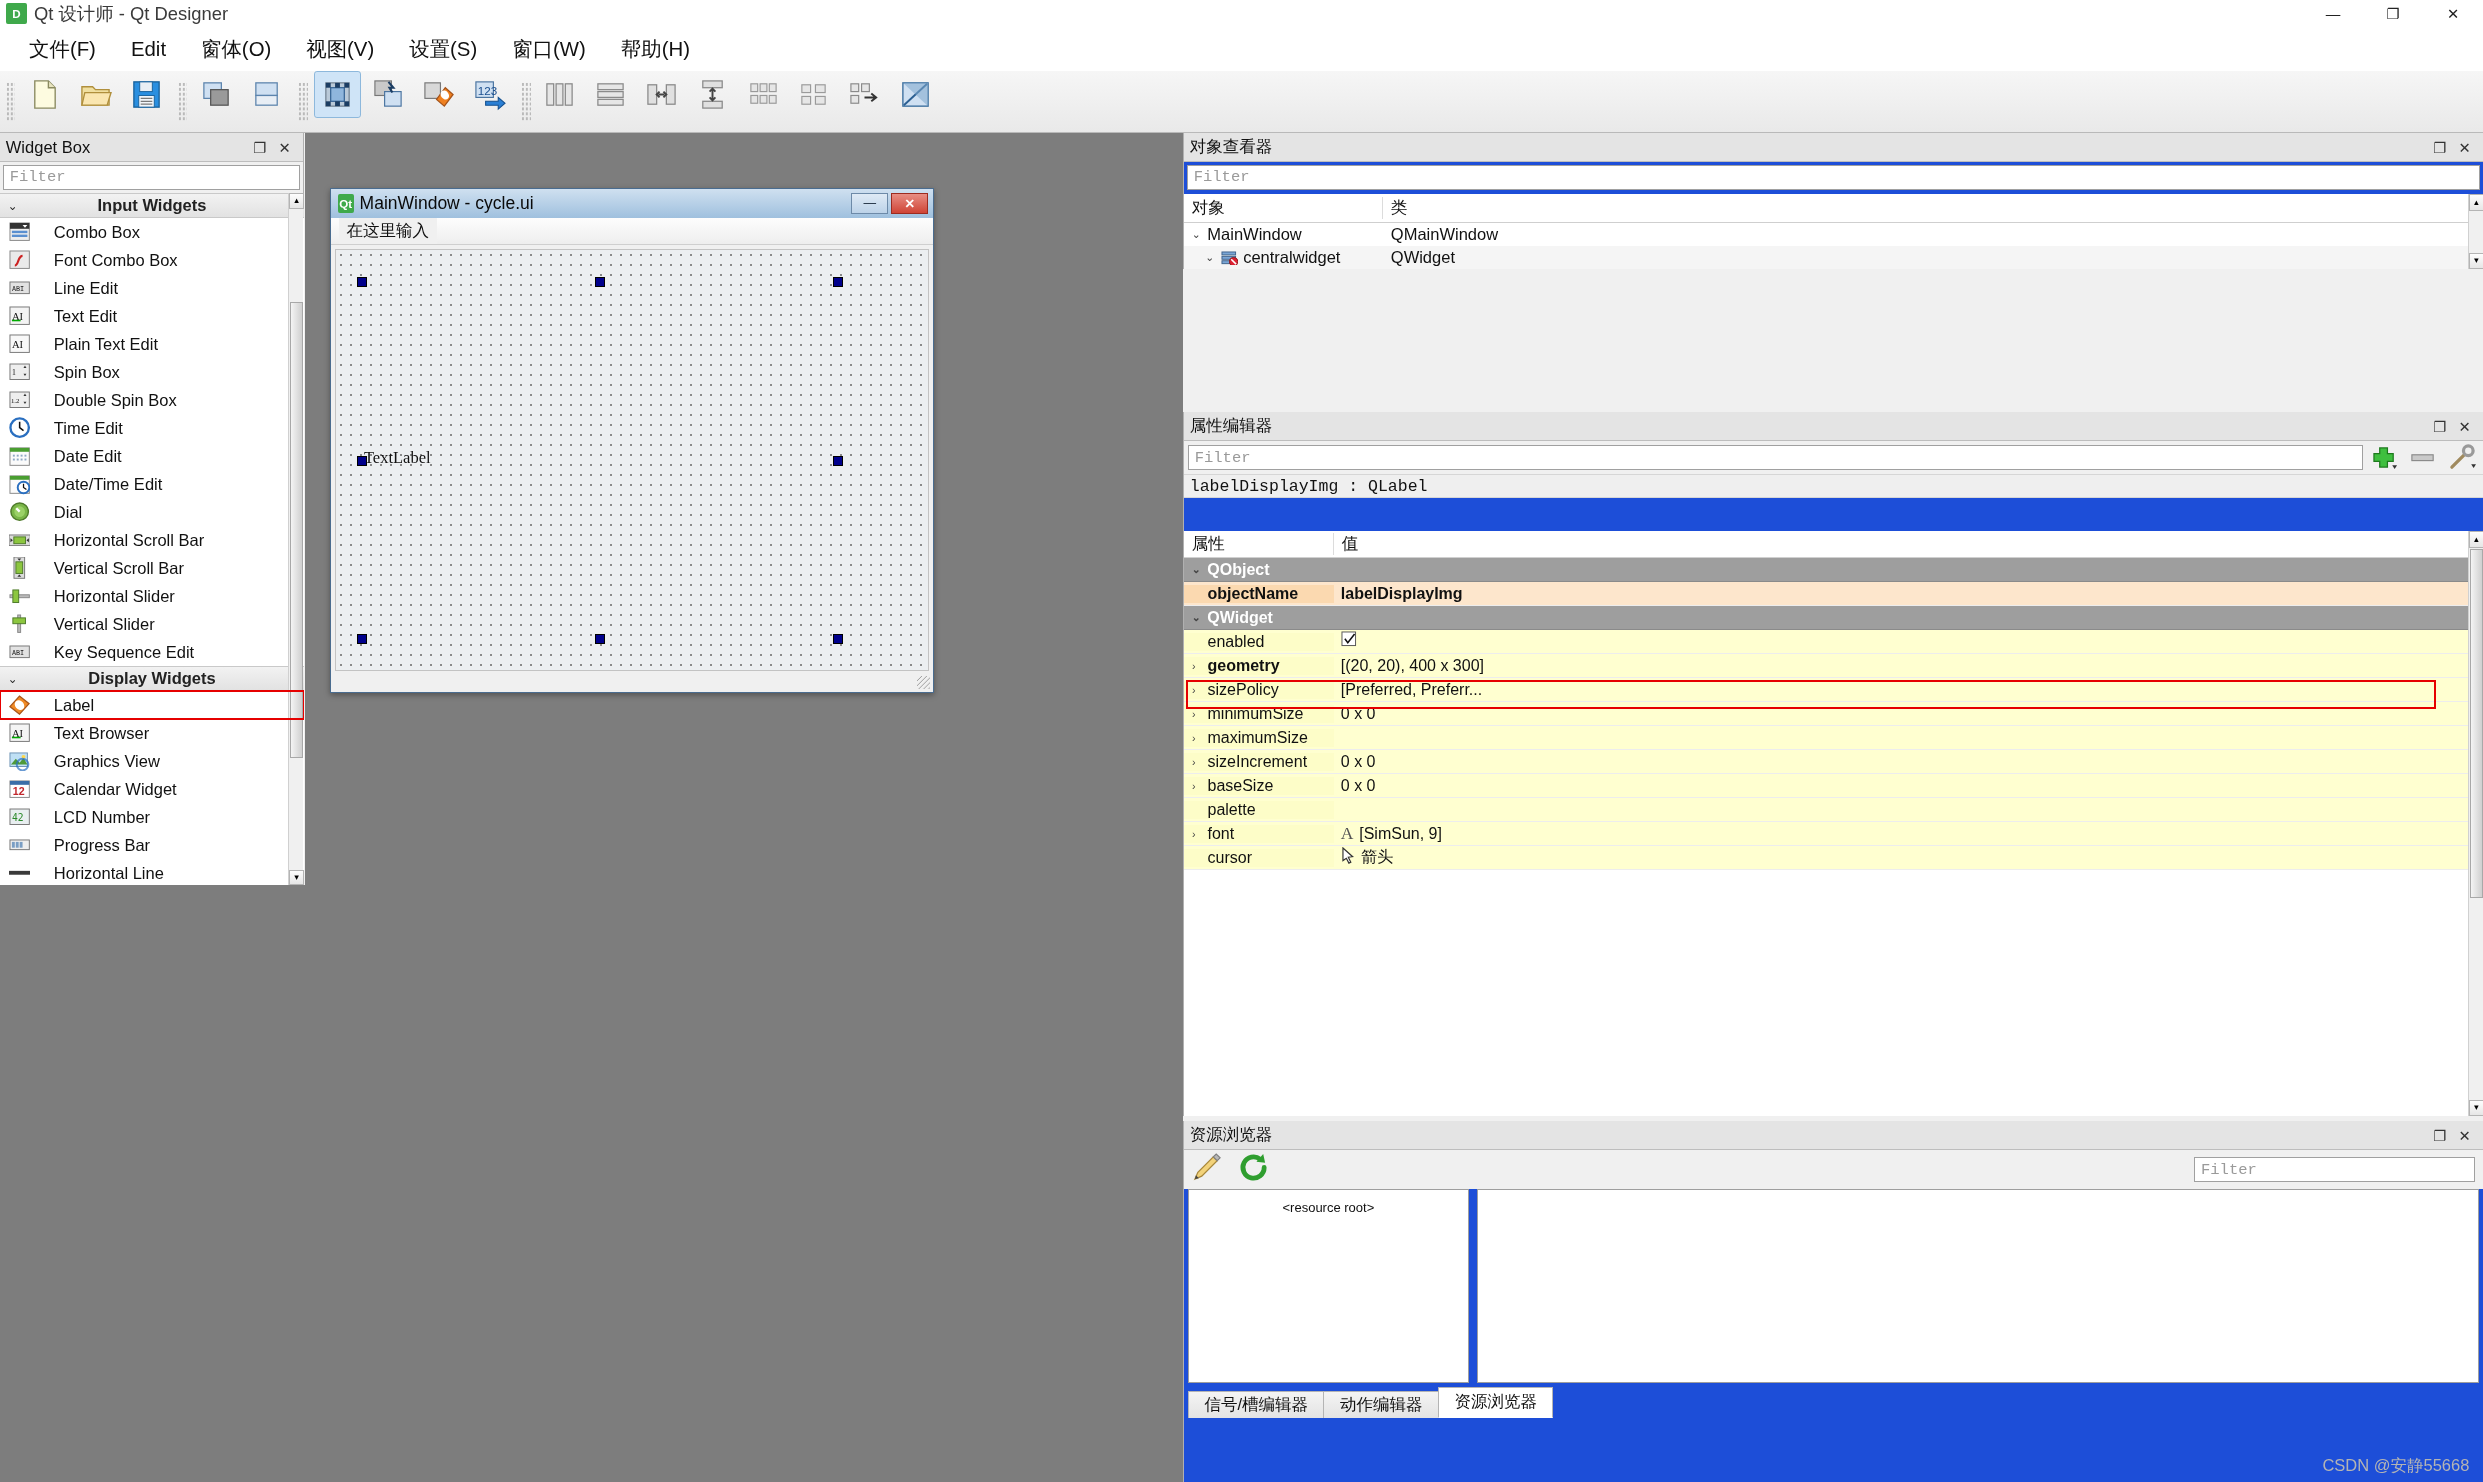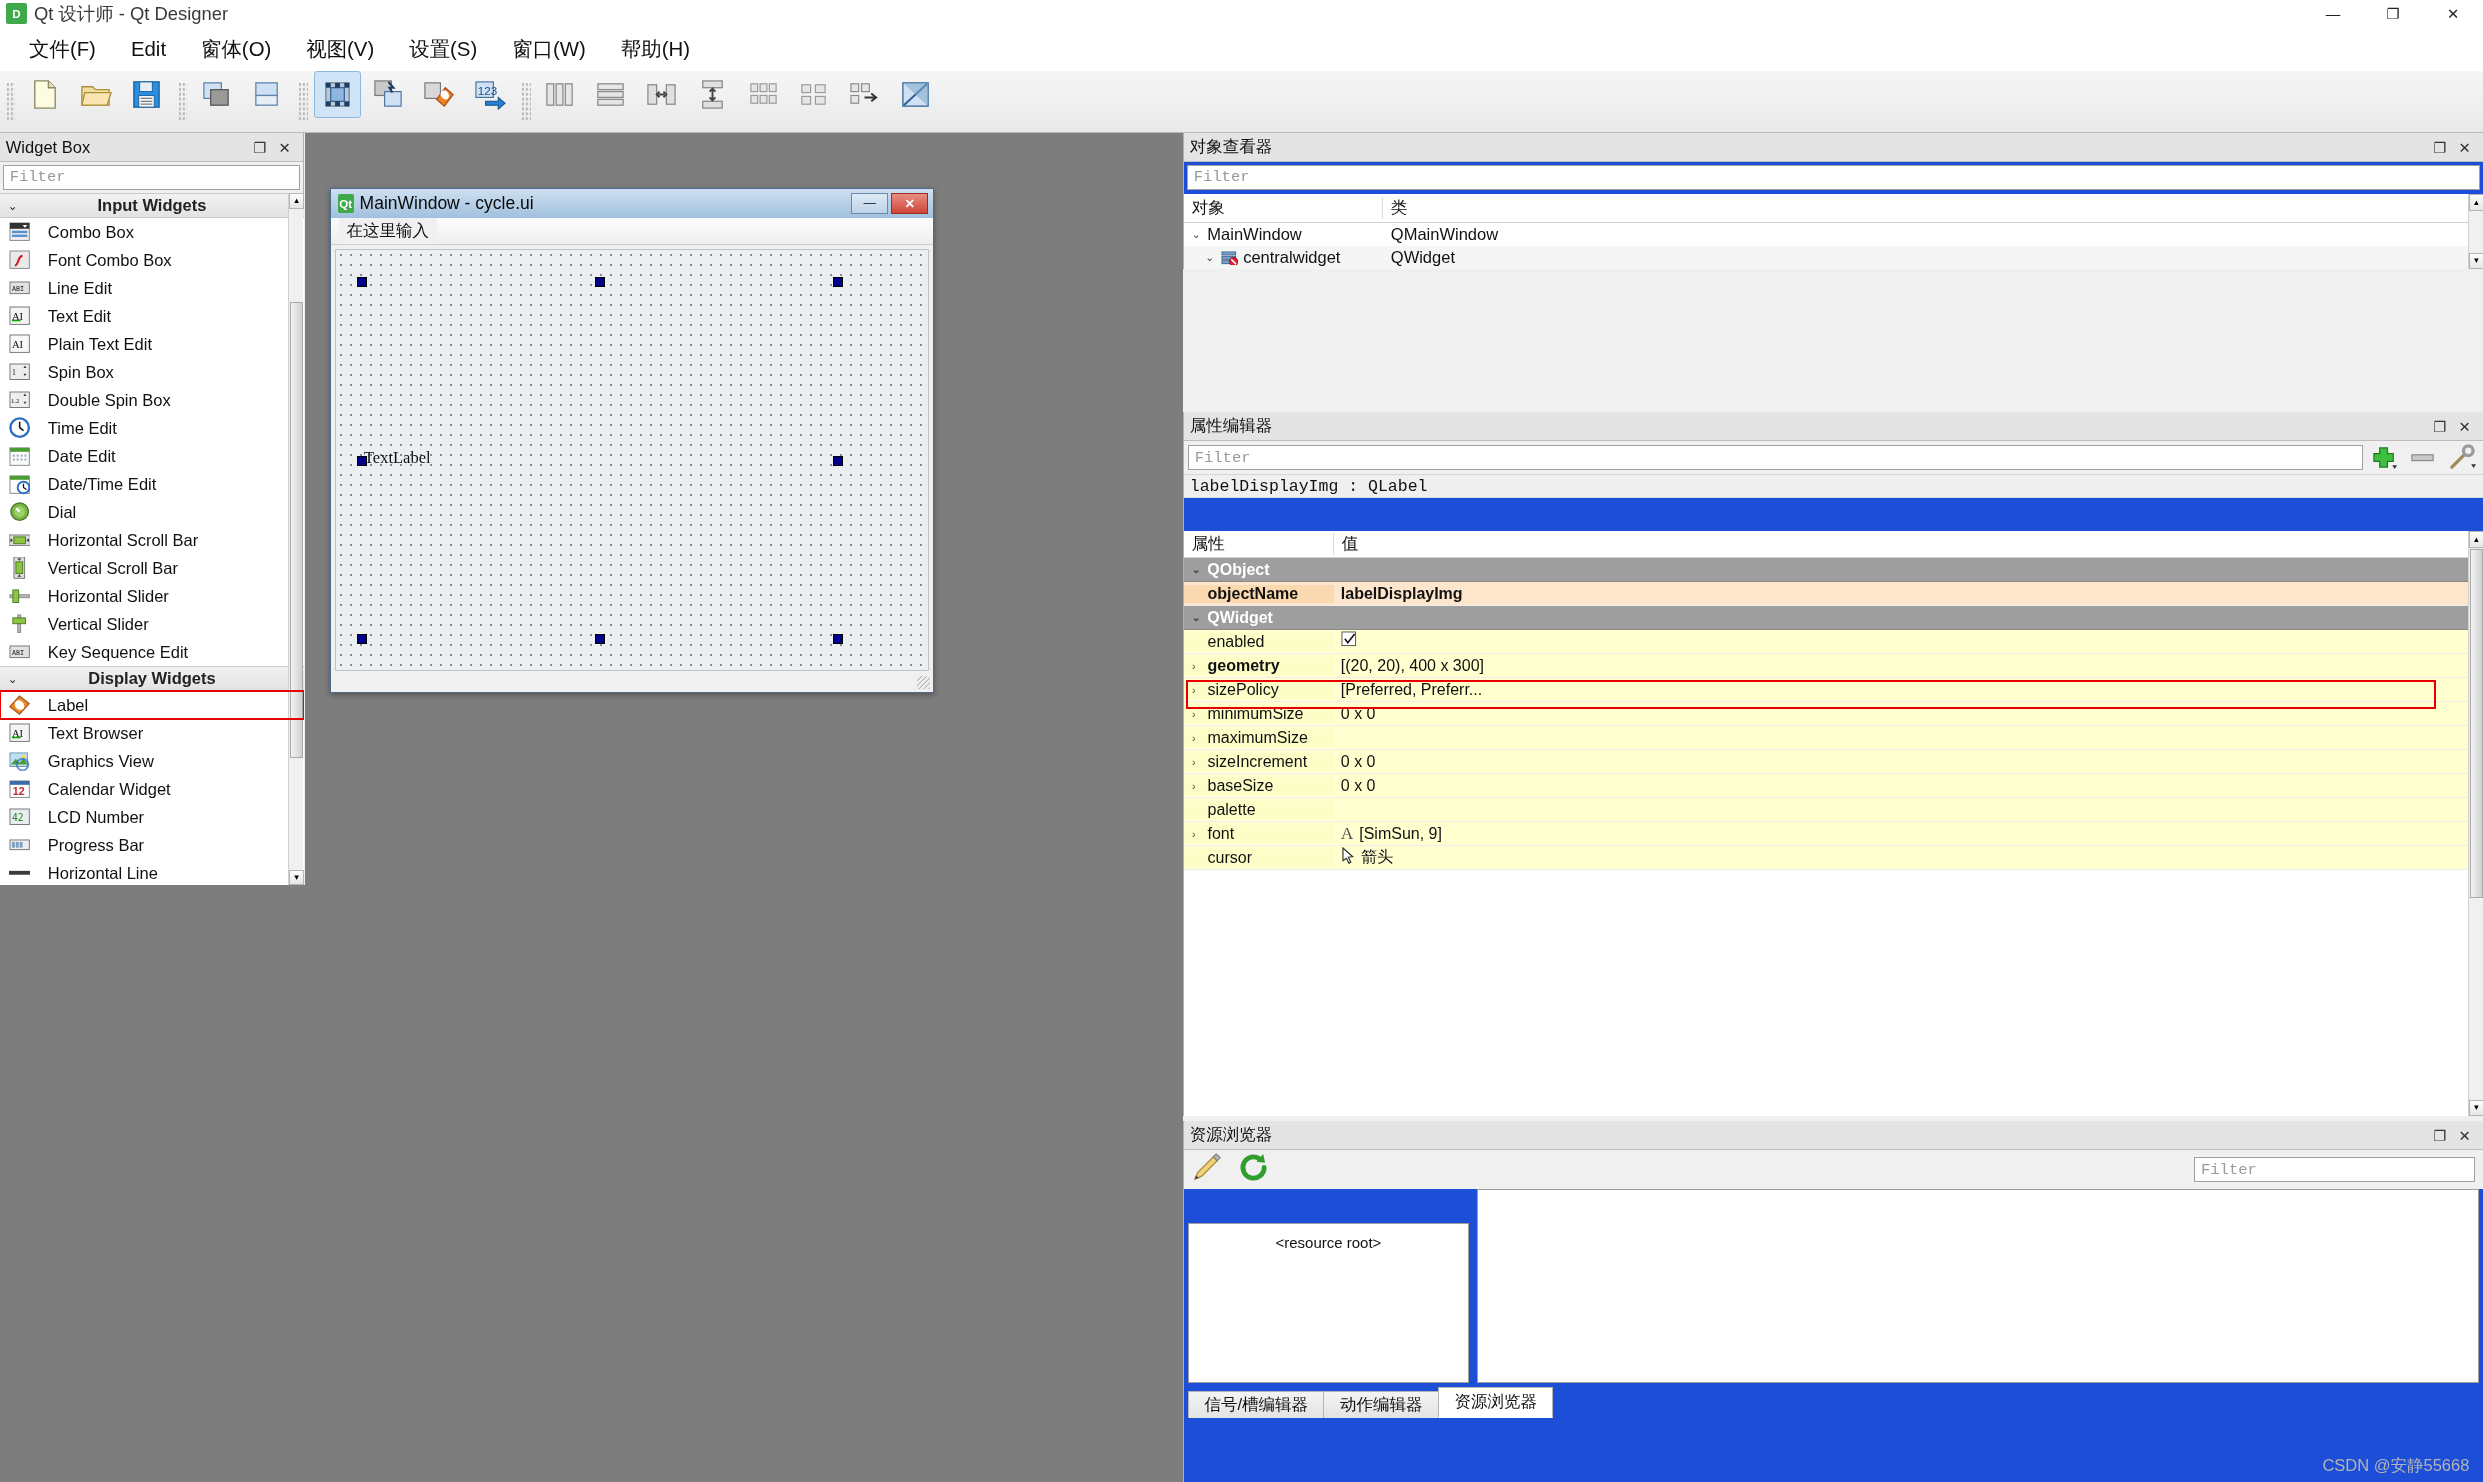--- a/index.html
+++ b/index.html
@@ -91,21 +91,21 @@
     border-top:1px solid #c9c9c9;border-bottom:1px solid #c9c9c9;
     display:flex;align-items:center;font-size:16.5px;font-weight:bold;color:#222;
     position:relative;
   }
   .wb-cat .chev{position:absolute;left:7.8px;font-size:11.6px;font-weight:normal;}
   .wb-cat .catname{width:100%;text-align:center;}
   .wb-row{
     height:28px;display:flex;align-items:center;padding-left:7.8px;font-size:16.5px;color:#111;
   }
   .wb-ico{
-    width:23px;height:21.3px;margin-right:17px;flex:0 0 23px;
+    width:23px;height:21.3px;margin-right:23px;flex:0 0 23px;
     display:flex;align-items:center;justify-content:center;
     font-size:10.7px;position:relative;
   }
   .wb-row.sel{ outline:2.9px solid #e60000; outline-offset:-1px; position:relative; z-index:4;}
   .wb-scroll{
     position:absolute;right:0;top:60px;width:14.6px;height:692px;
     background:#f0f0f0;border-left:1px solid #d0d0d0;
   }
   .wb-scroll .arrow{
     width:14.6px;height:15.5px;background:linear-gradient(#fdfdfd,#e6e6e6);
@@ -220,21 +220,21 @@
     position:absolute;border:2.9px solid #e60000;pointer-events:none;z-index:9;
   }
 
   
   .rb-tools{height:39px;display:flex;align-items:center;padding:0 7.8px;gap:13.6px;background:#f0f0f0;}
   .rb-filter{margin-left:auto;width:281px;height:25px;border:1px solid #a0a0a0;background:#fff;display:flex;align-items:center;padding:0 5.8px;}
   .rb-filter input{border:none;outline:none;width:100%;font-size:15.5px;font-family:"Liberation Mono",monospace;color:#333;}
   .rb-filter input::placeholder{color:#9a9a9a;}
   .rb-panes{display:flex;gap:7.8px;padding:0 3.9px;height:194px;}
   .rb-pane{background:#fff;border:1px solid #9e9e9e;}
-  .rb-left{width:281px;display:flex;justify-content:center;padding-top:9.7px;font-size:15px;color:#111;margin-top:34px;}
+  .rb-left{width:281px;display:flex;justify-content:center;padding-top:9.7px;font-size:13px;color:#111;}
   .rb-right{flex:1;}
   .tabs{display:flex;align-items:flex-end;height:31px;padding-left:3.9px;margin-top:3.9px;}
   .tab{
     height:27px;padding:0 15.5px;display:flex;align-items:center;font-size:16.5px;color:#111;
     background:linear-gradient(#f4f4f4,#e3e3e3);border:1px solid #b4b4b4;border-bottom:none;
     margin-right:-1px;
   }
   .tab.active{background:#ffffff;height:31px;border-bottom:1px solid #fff;}
   .watermark{
     position:absolute;right:13.6px;bottom:5.8px;font-size:16.5px;color:#b4b4b4;

